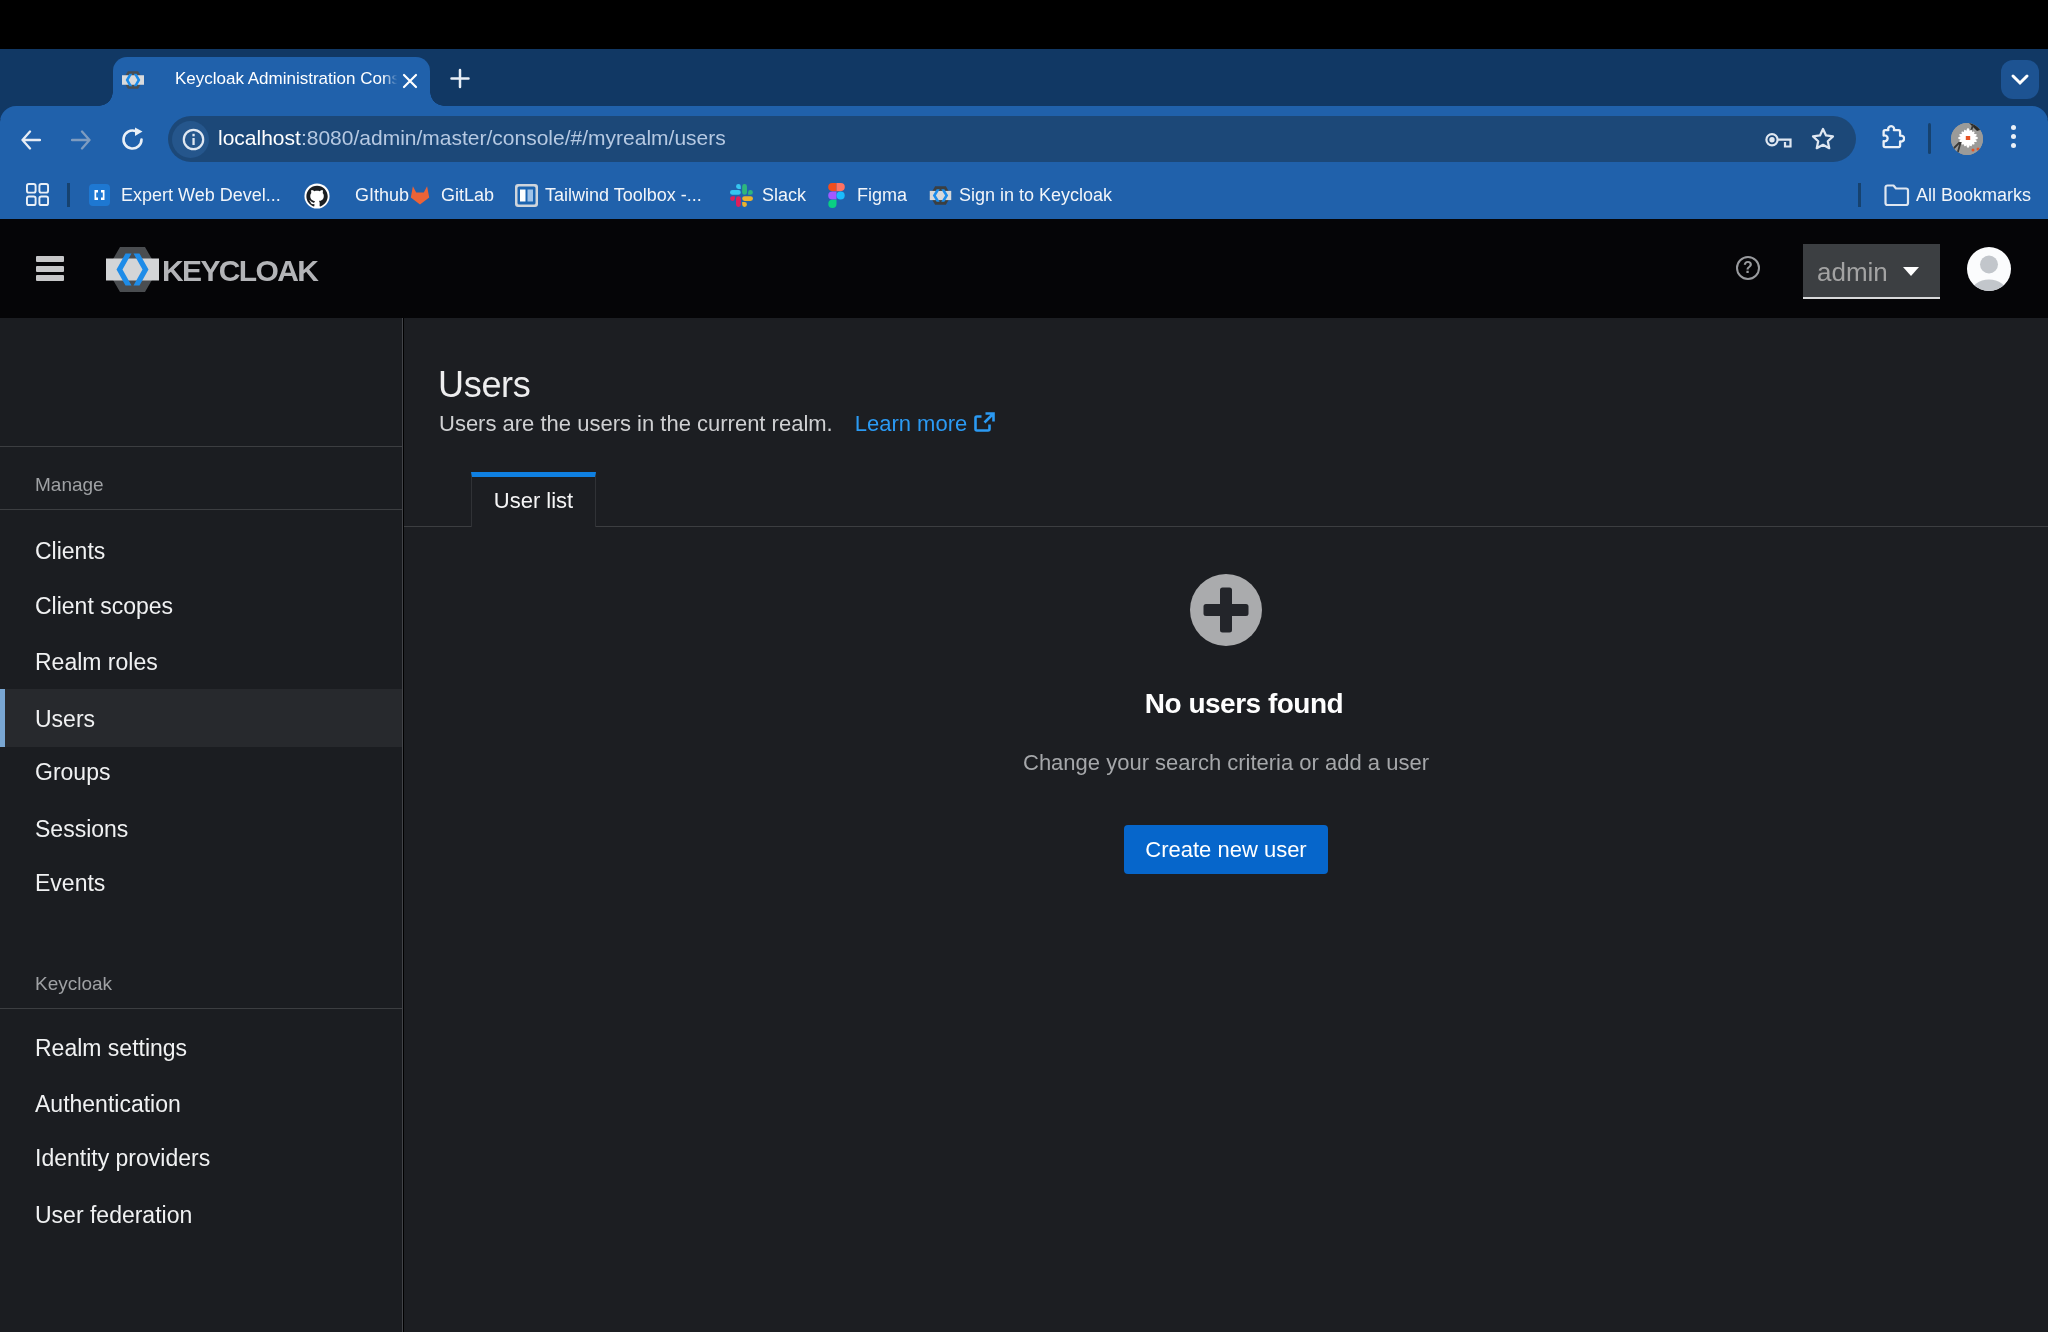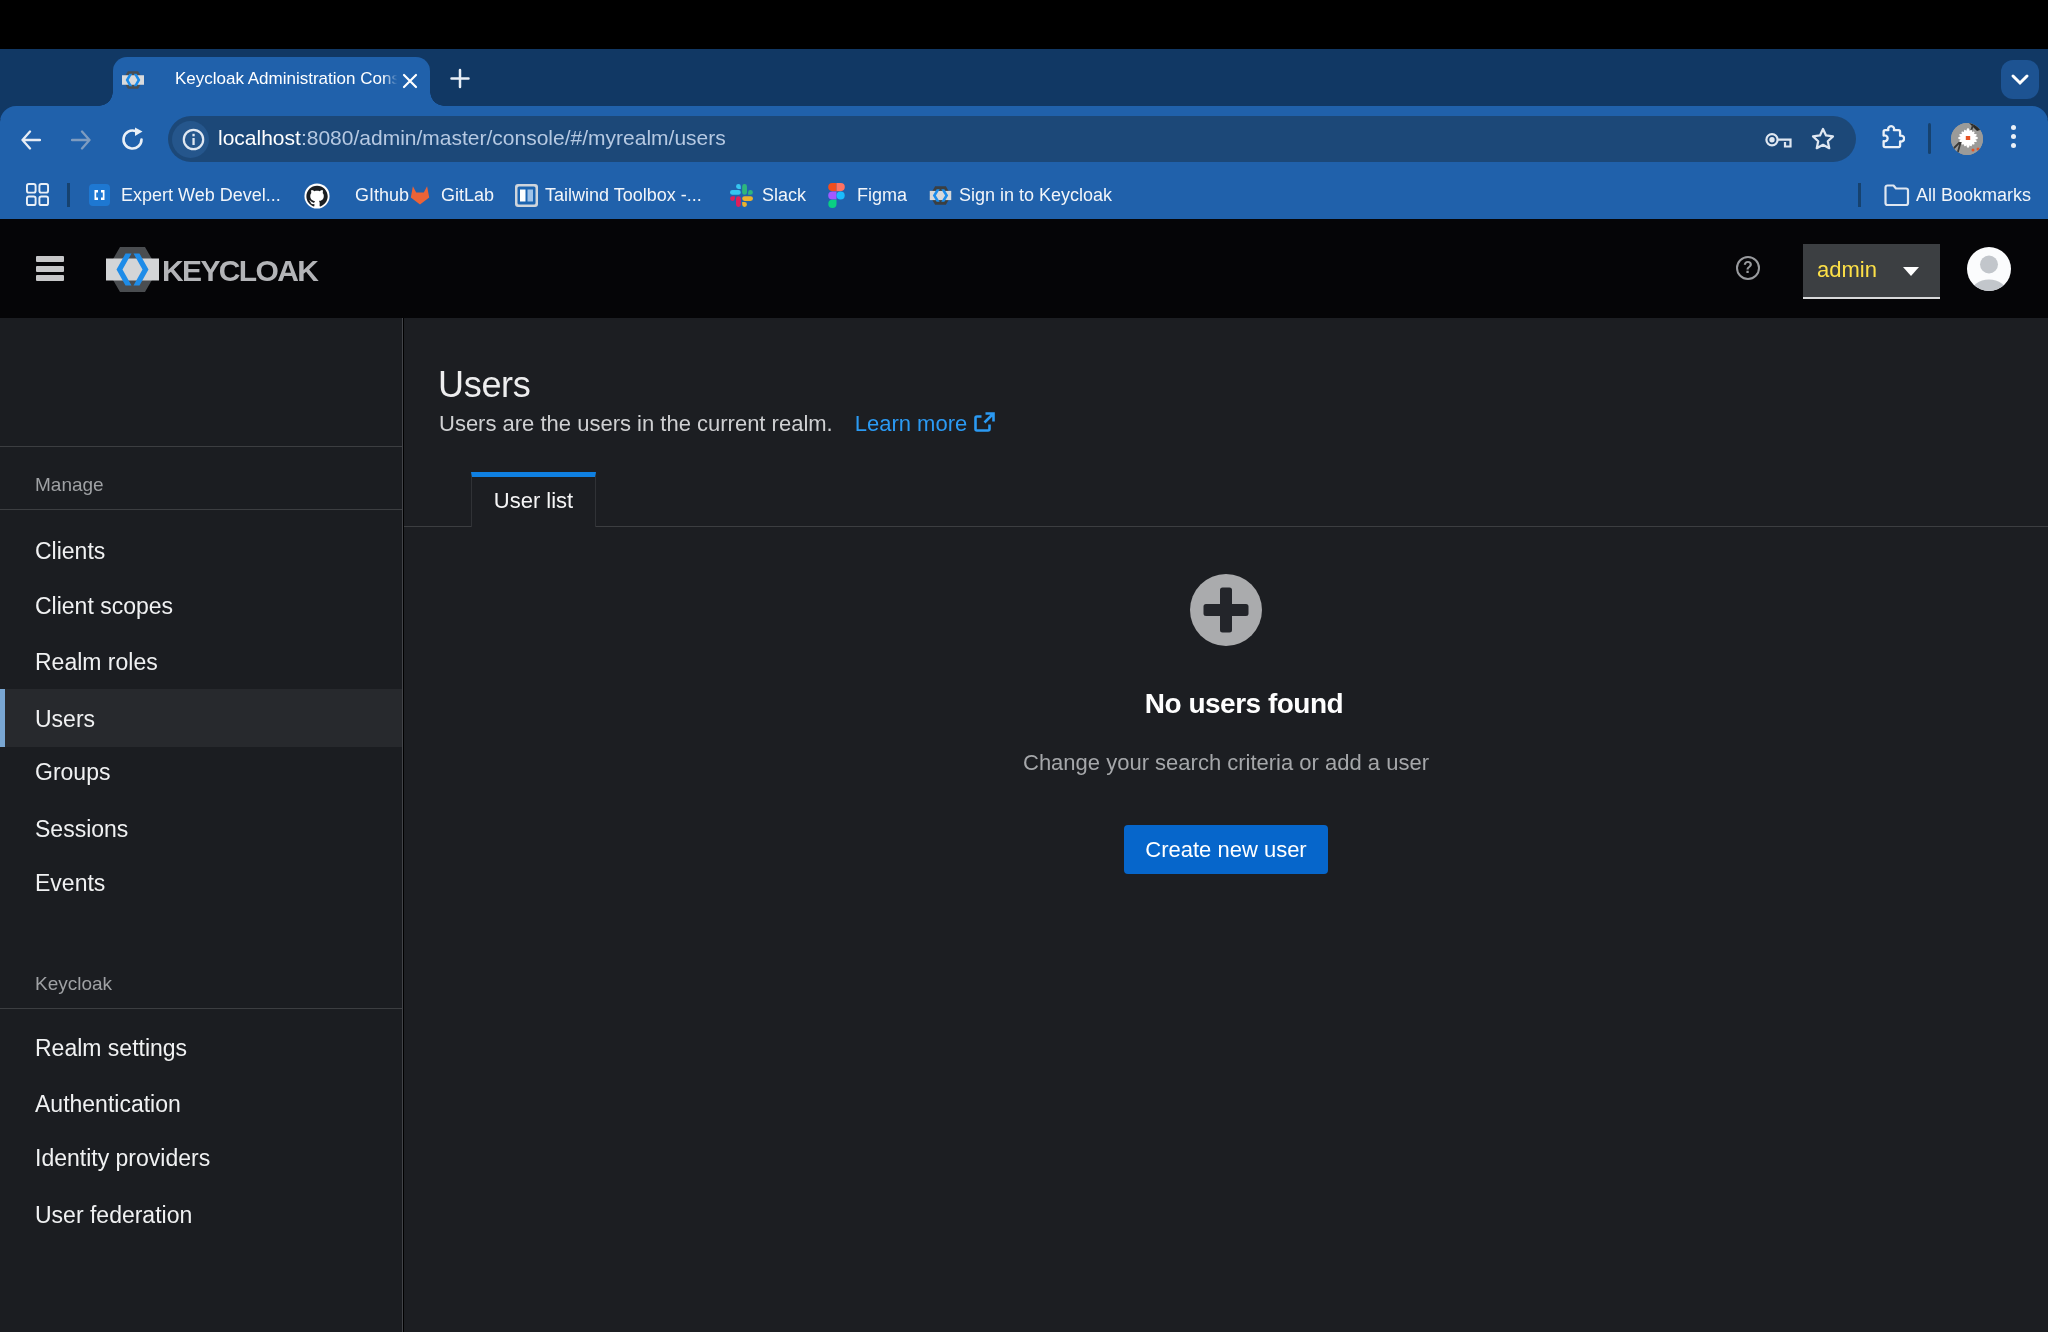--- a/index.html
+++ b/index.html
@@ -28,21 +28,21 @@
   .bmtext { position:absolute; color:#f2f5f9; font-size:18px; line-height:22px; top:184px; white-space:nowrap; }
   .bicon { position:absolute; top:184px; }
 
   
   #masthead { top:219px; left:0; width:2048px; height:99px; background:#050507; }
   #burger { top:256px; left:36px; width:28px; height:26px; }
   #burger div { height:6px; background:#c6c7c8; margin-bottom:3.5px; border-radius:1px; }
   #kclogo { top:246px; left:106px; }
   #helpq { top:256px; left:1736px; width:24px; height:24px; border:2.5px solid #999b9e; border-radius:50%; color:#999b9e; text-align:center; font-size:16px; line-height:19px; font-weight:bold; }
   #adminsel { top:244px; left:1803px; width:137px; height:55px; background:#3c3f42; border-bottom:2px solid #d8d9da; }
-  #adminsel span { position:absolute; left:14px; top:13px; color:#fde047; font-size:22px; }
+  #adminsel span { position:absolute; left:14px; top:13px; color:#a3a3a3; font-size:26px; }
   #adminsel .caret { position:absolute; left:100px; top:23px; width:0; height:0; border-left:8px solid transparent; border-right:8px solid transparent; border-top:9px solid #fff; }
   #mhavatar { top:247px; left:1967px; width:44px; height:44px; }
 
   
   #sidebar { top:318px; left:0; width:403px; height:1014px; background:#1b1d21; border-right:1px solid #43454a; }
   #realmsel { position:absolute; top:33px; left:33px; width:335px; height:49px; background:#3d4044; border-bottom:2px solid #c8c9cb; }
   #realmsel span { position:absolute; left:13px; top:12px; color:#fff; font-size:22px; }
   #realmsel .caret { position:absolute; left:294px; top:20px; width:0; height:0; border-left:8.5px solid transparent; border-right:8.5px solid transparent; border-top:9px solid #fff; }
   .sdiv { position:absolute; left:0; width:402px; height:1px; background:#3c3e41; }
   .seclabel { position:absolute; left:35px; color:#9fa1a4; font-size:19px; }

